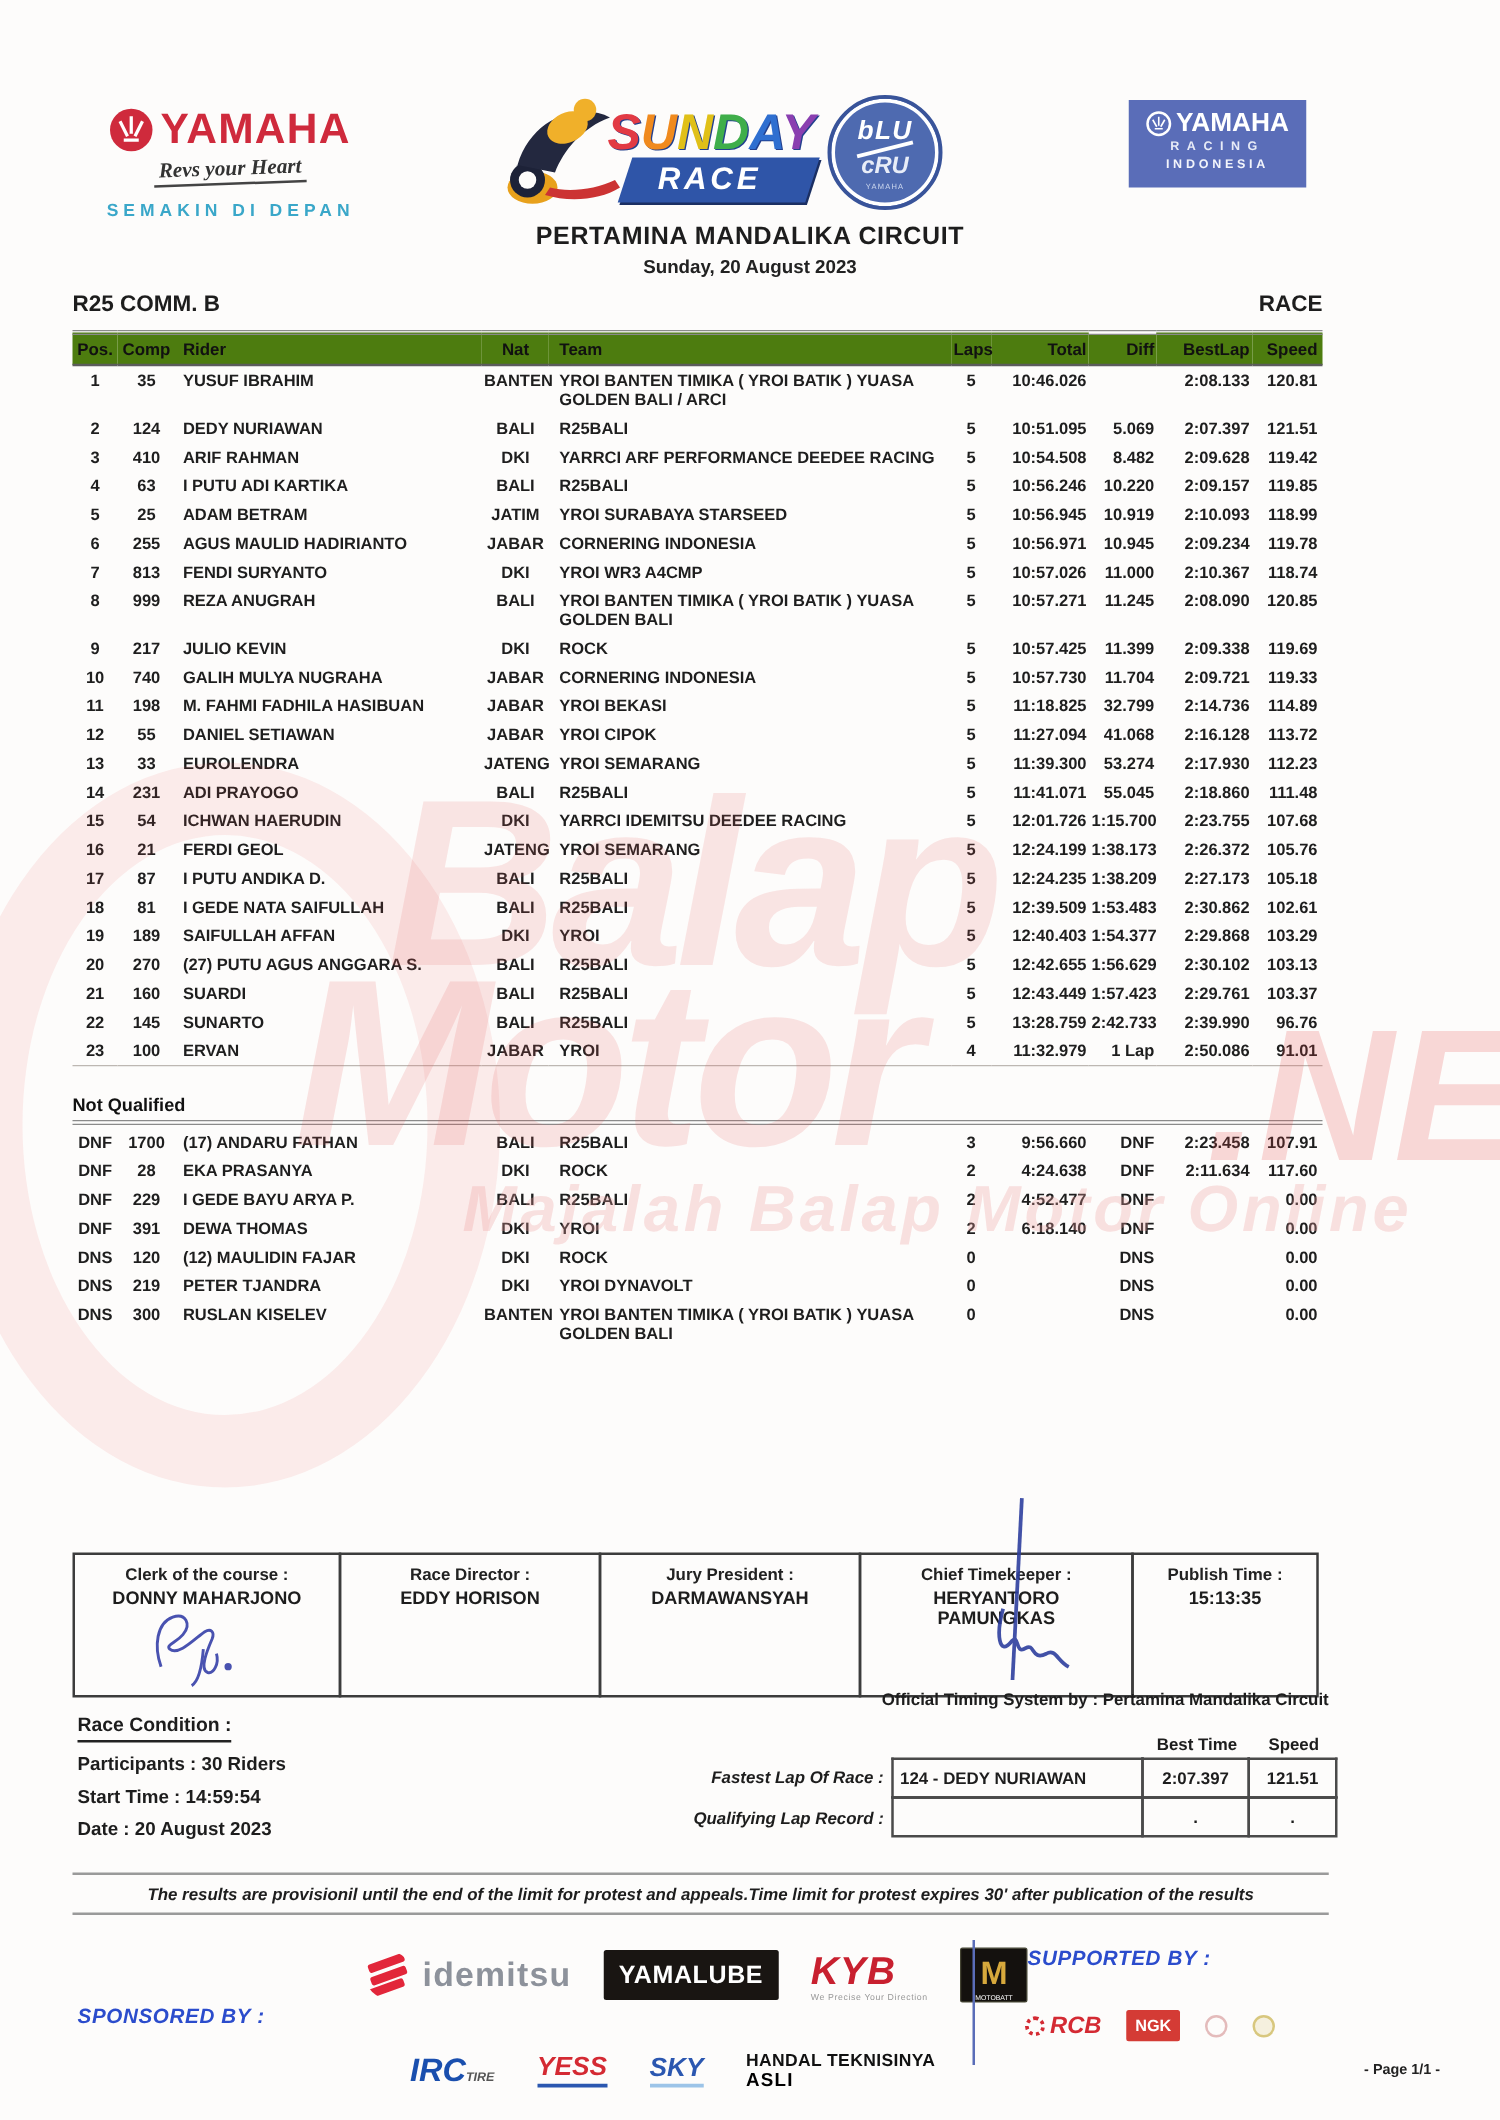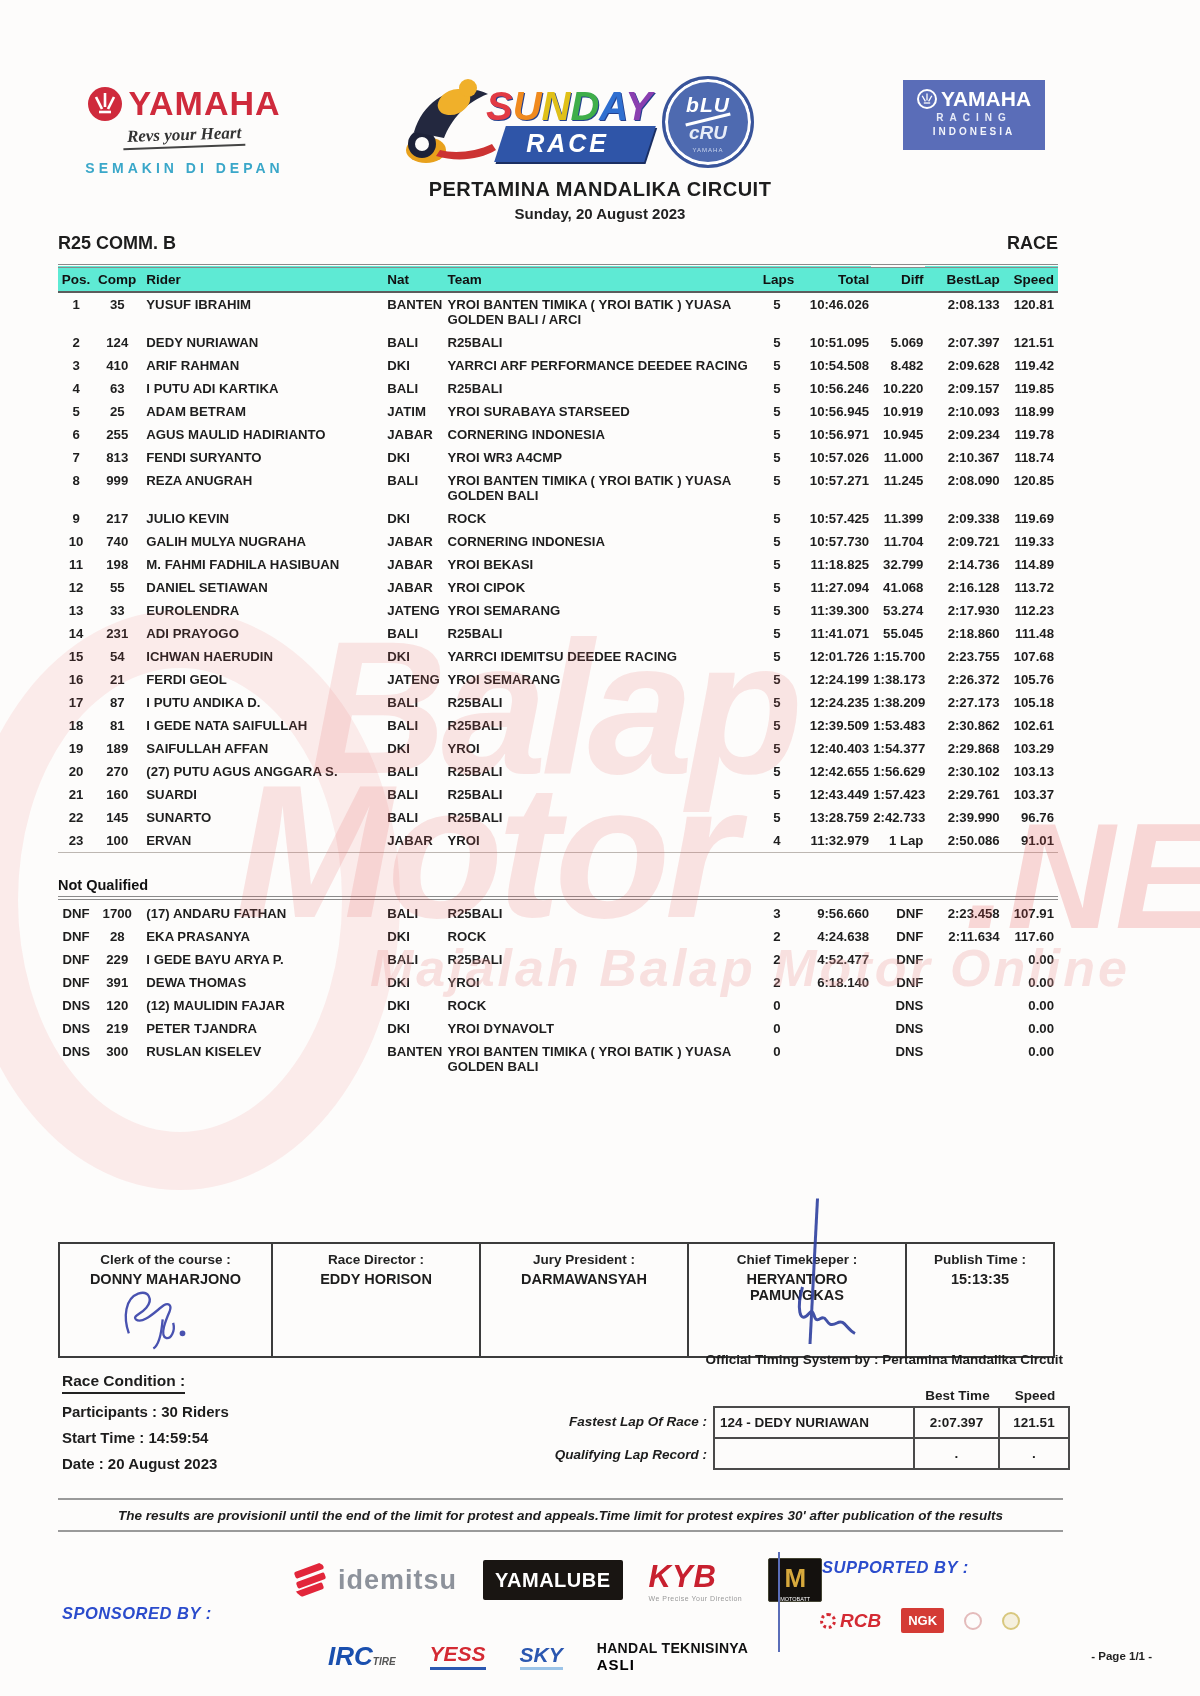--- a/index.html
+++ b/index.html
@@ -37,27 +37,27 @@
 
   .circuit-title { position:absolute; top:178px; left:0; width:100%; text-align:center; font-size:20px; font-weight:800; letter-spacing:.5px; }
   .event-date { position:absolute; top:205px; left:0; width:100%; text-align:center; font-size:15px; font-weight:600; color:#222; }
 
   .class-row { position:absolute; left:58px; top:233px; width:1000px; display:flex; justify-content:space-between; }
   .class-label, .session-label { font-size:18px; font-weight:800; }
 
   
   .results-wrap { position:absolute; left:58px; top:264px; width:1000px; }
   table.res { width:100%; border-collapse:collapse; table-layout:fixed; }
-  table.res thead tr { background:#5eead4; border-top:4px double #8a8a8a; border-bottom:2px solid #5c5c5c; }
+  table.res thead tr { background:#4d7c0f; border-top:4px double #8a8a8a; border-bottom:2px solid #5c5c5c; }
   table.res th { font-size:13.5px; font-weight:800; padding:4px 2px; color:#111; }
   table.res td { font-size:13.2px; font-weight:600; padding:4px 2px; vertical-align:top; color:#1e1e1e; }
   .c-pos   { width:36px;  text-align:center; }
   .c-comp  { width:46px;  text-align:center; font-weight:700; }
   .c-rider { width:244px; text-align:left; font-weight:700; padding-left:6px !important; }
-  .c-nat   { width:54px;  text-align:left; }
+  .c-nat   { width:54px;  text-align:center; }
   .c-team  { width:320px; text-align:left; padding-left:8px !important; }
   .c-laps  { width:32px;  text-align:center; }
   .c-total { width:78px;  text-align:right; }
   .c-diff  { width:54px;  text-align:right; white-space:nowrap; overflow:hidden; }
   .c-best  { width:76px;  text-align:right; }
   .c-speed { width:56px;  text-align:right; padding-right:4px !important; }
   th.c-rider, th.c-team { text-align:left; }
   table.res.classified { border-bottom:1px solid #bdb7b2; }
   .nq-label { margin-top:24px; font-size:14.5px; font-weight:800; color:#111; }
   .nq-line { margin-top:3px; border-top:4px double #8a8a8a; }

